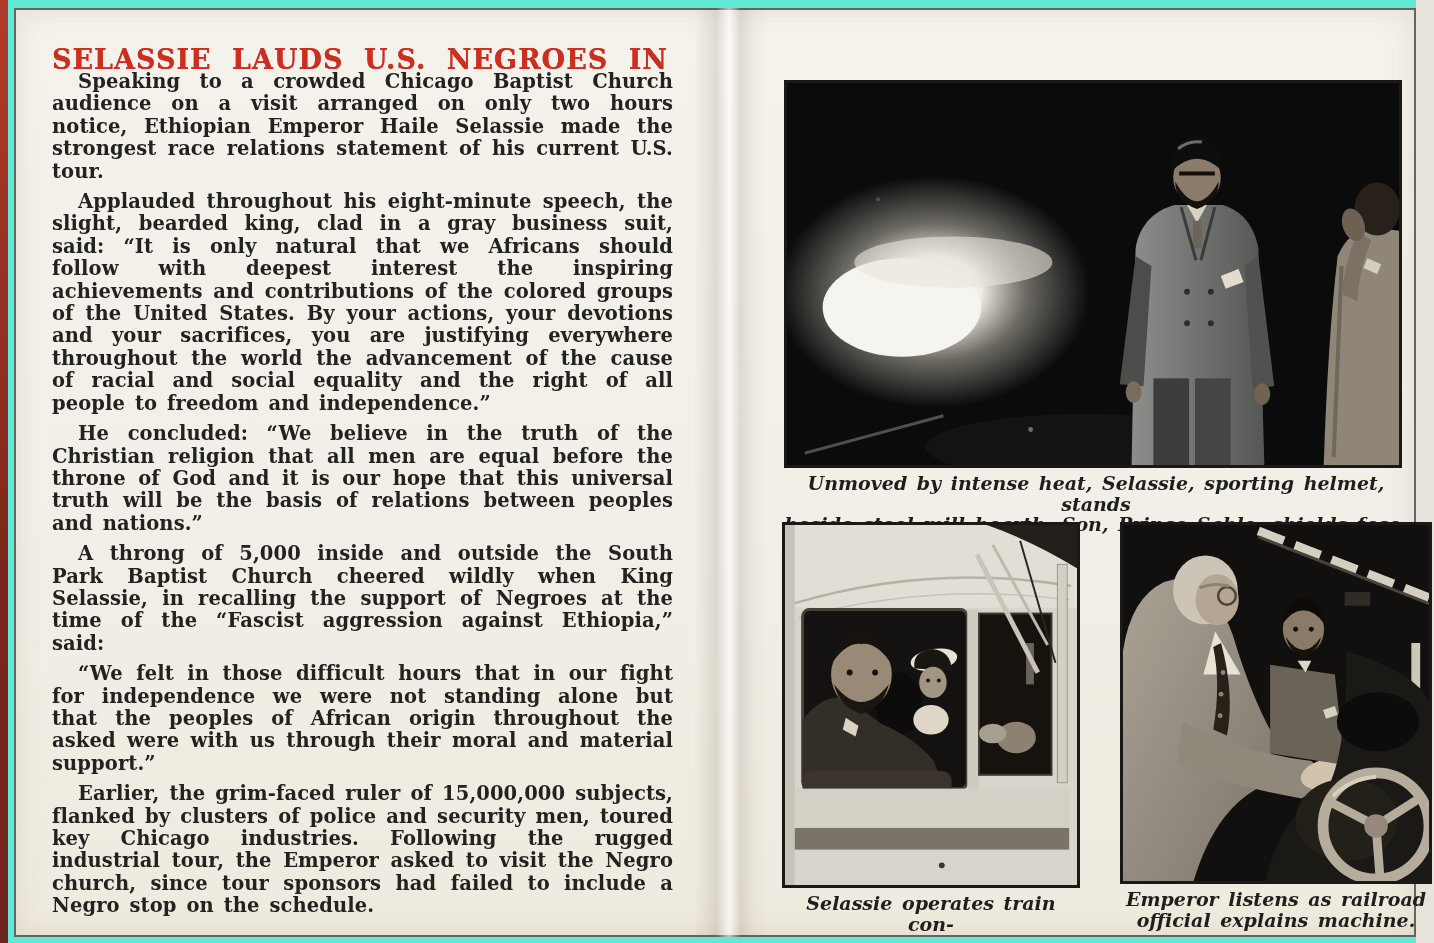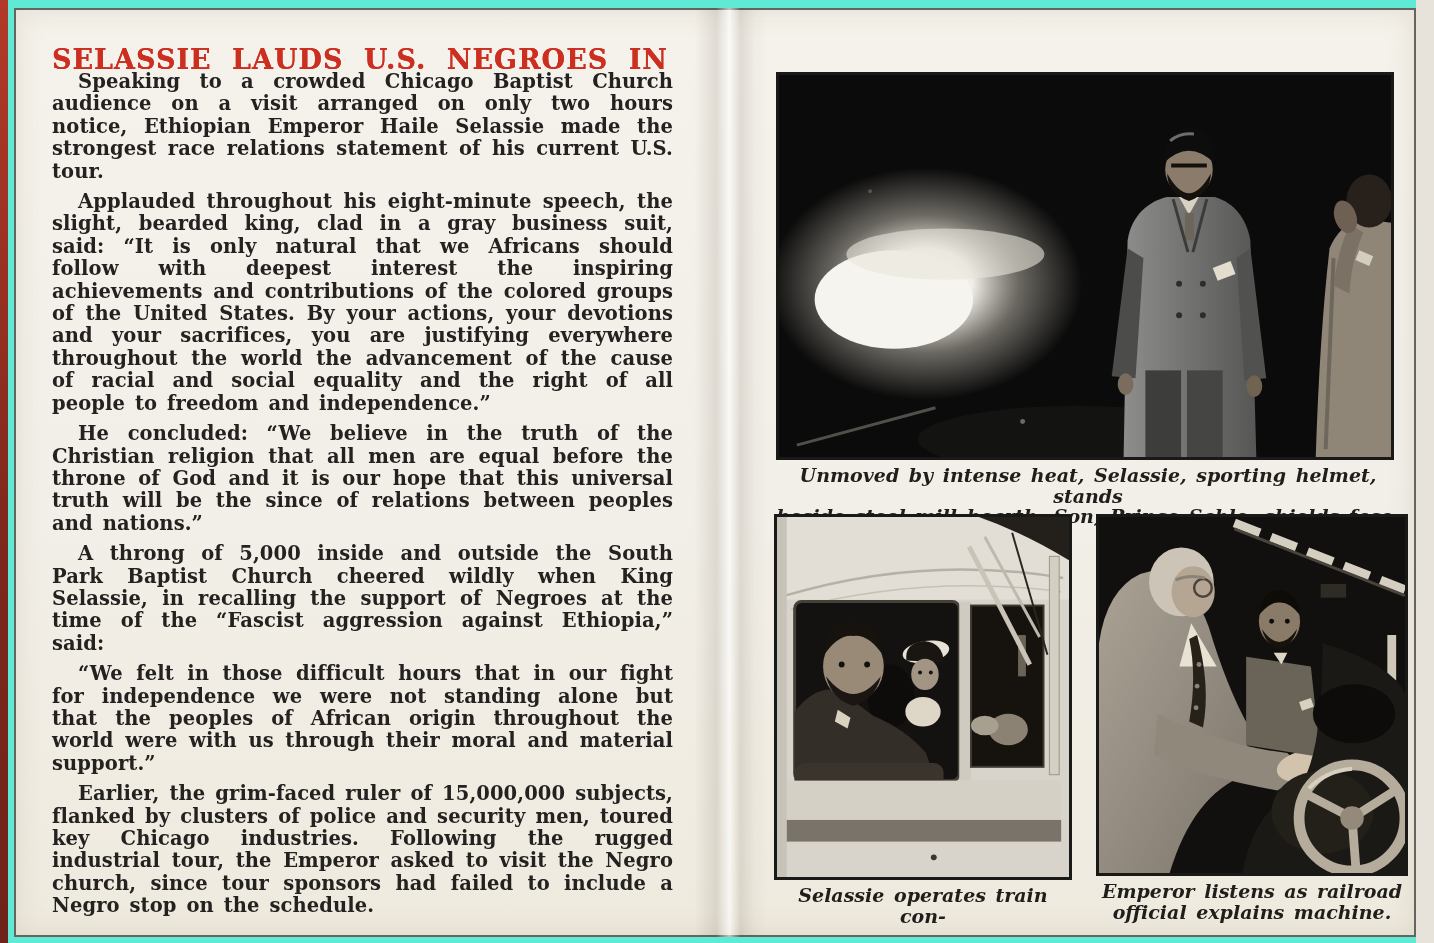--- a/index.html
+++ b/index.html
@@ -23,21 +23,21 @@
   .headline{color:#cc2f20;font-weight:bold;text-align:justify;text-align-last:justify;
         font-size:27px;line-height:32px;letter-spacing:1px;text-shadow:0 0 .4px #cc2f20;}
   .headline-left{position:absolute;left:52px;top:26px;width:616px;}
   .body-left{position:absolute;left:44px;top:63px;width:637px;color:#242220;
         font-size:19.5px;line-height:22.4px;font-weight:bold;text-align:justify;
         word-spacing:3px;letter-spacing:.1px;}
   .body-left p{margin:8px;text-indent:26px;}
 
   
   .headline-right{position:absolute;left:768px;top:26px;width:640px;}
-  figure{margin:8px;padding:0;}
+  figure{margin:16px;padding:0;}
   .photo{display:block;background:#0b0b0b;border:3px solid #191917;box-sizing:border-box;}
   .fig-top{position:absolute;left:768px;top:64px;width:624px;}
   .fig-top svg{width:618px;height:388px;}
   .photo-row{position:absolute;left:766px;top:506px;width:628px;display:flex;gap:8px;align-items:flex-start;}
   .fig-bl svg{width:298px;height:366px;}
   .fig-br svg{width:312px;height:362px;}
   figcaption{margin-top:5px;text-align:center;color:#1f1e1b;font-weight:bold;font-style:italic;
         font-size:19px;line-height:20.5px;word-spacing:3px;}
   .cap-line{display:block;}
 </style>
@@ -46,23 +46,23 @@
 
 <div class="scan">
   <div class="page-frame"></div>
   <div class="edge-strip-left"></div>
   <div class="edge-strip-right"></div>
 
   <h1 class="headline headline-left">SELASSIE LAUDS U.S. NEGROES IN</h1>
   <div class="body-left">
     <p>Speaking to a crowded Chicago Baptist Church audience on a visit arranged on only two hours notice, Ethiopian Emperor Haile Selassie made the strongest race relations statement of his current U.S. tour.</p>
     <p>Applauded throughout his eight-minute speech, the slight, bearded king, clad in a gray business suit, said: “It is only natural that we Africans should follow with deepest interest the inspiring achievements and contributions of the colored groups of the United States. By your actions, your devotions and your sacrifices, you are justifying everywhere throughout the world the advancement of the cause of racial and social equality and the right of all people to freedom and independence.”</p>
-    <p>He concluded: “We believe in the truth of the Christian religion that all men are equal before the throne of God and it is our hope that this universal truth will be the since of relations between peoples and nations.”</p>
+    <p>He concluded: “We believe in the truth of the Christian religion that all men are equal before the throne of God and it is our hope that this universal truth will be the basis of relations between peoples and nations.”</p>
     <p>A throng of 5,000 inside and outside the South Park Baptist Church cheered wildly when King Selassie, in recalling the support of Negroes at the time of the “Fascist aggression against Ethiopia,” said:</p>
-    <p>“We felt in those difficult hours that in our fight for independence we were not standing alone but that the peoples of African origin throughout the world were with us through their moral and material support.”</p>
+    <p>“We felt in those difficult hours that in our fight for independence we were not standing alone but that the peoples of African origin throughout the asked were with us through their moral and material support.”</p>
     <p>Earlier, the grim-faced ruler of 15,000,000 subjects, flanked by clusters of police and security men, toured key Chicago industries. Following the rugged industrial tour, the Emperor asked to visit the Negro church, since tour sponsors had failed to include a Negro stop on the schedule.</p>
   </div>
 
   <div class="page-fold"></div>
 
 
   <figure class="fig-top">
     <svg class="photo" viewBox="0 0 618 388" preserveAspectRatio="none" role="img" aria-label="Selassie wearing a helmet stands beside a glowing steel mill hearth at night; his son shields his face at right">
       <defs>
         <radialGradient id="glow" cx="50%" cy="50%" r="50%">

